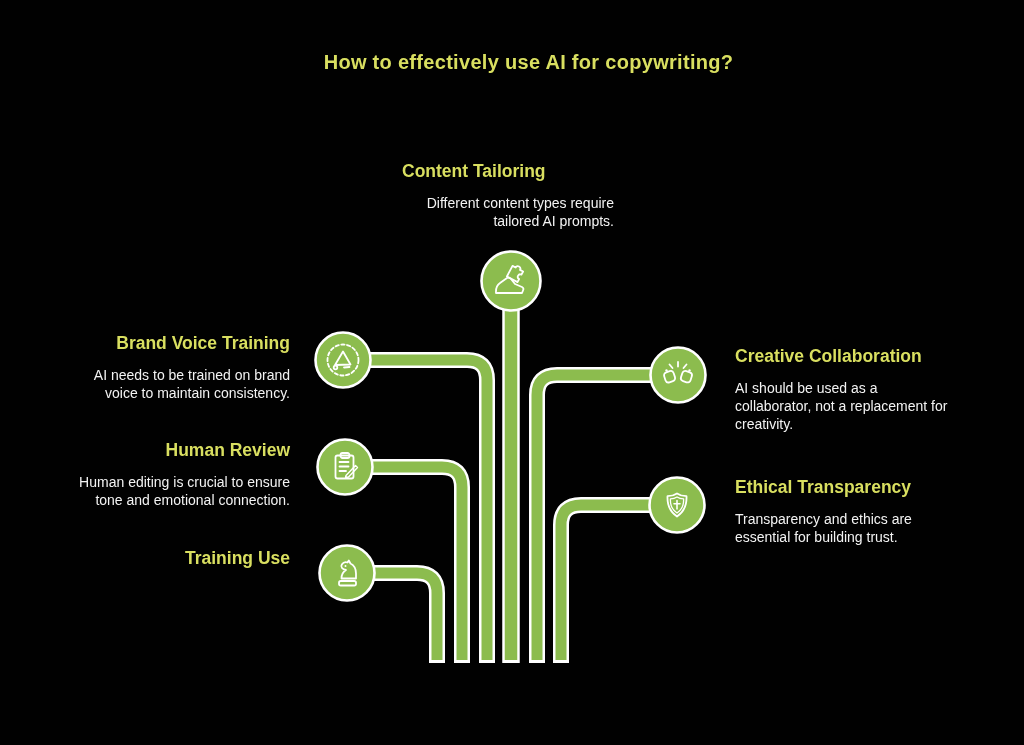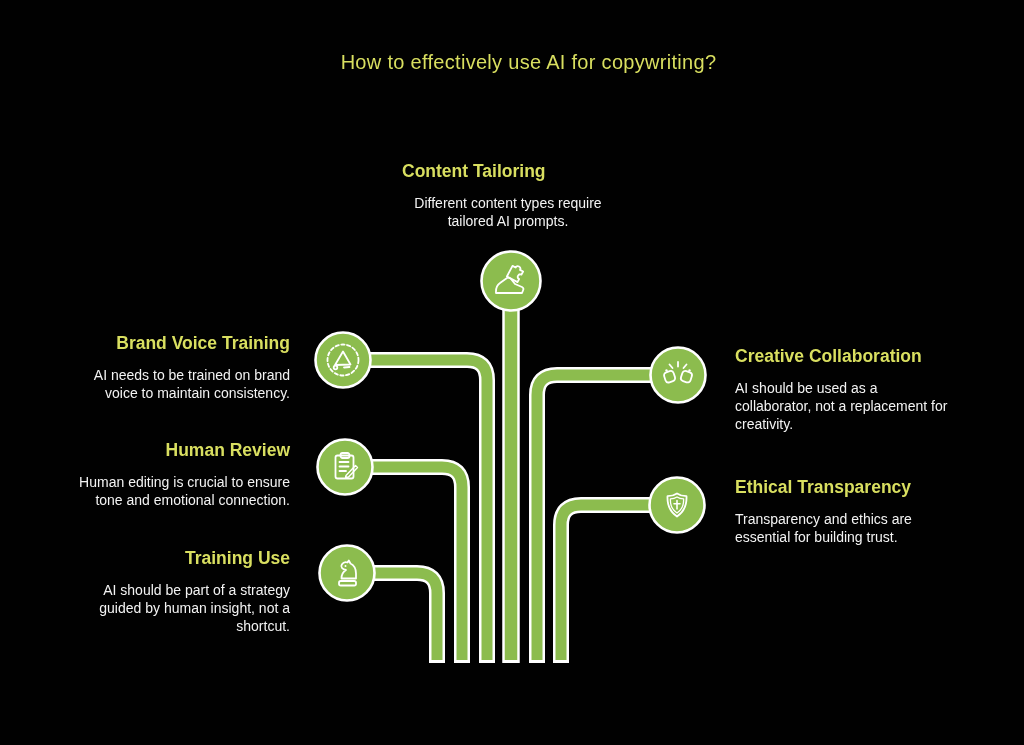--- a/index.html
+++ b/index.html
@@ -20,21 +20,21 @@
     overflow: hidden;
   }
   .title {
     position: absolute;
     top: 51px;
     left: 0;
     width: 100%;
     margin: 0;
     text-align: center;
     font-size: 20px;
-    font-weight: normal;
+    font-weight: bold;
     letter-spacing: 0.3px;
     color: var(--heading-yellow);
     padding-left: 33px;
   }
   .diagram { position: absolute; left: 0; top: 0; }
   .wline path { fill: none; stroke: var(--line-outline); stroke-width: 16; }
   .wline path.trunk { stroke-width: 17.5; }
   .gline path { fill: none; stroke: var(--accent-green); stroke-width: 11; }
   .gline path.trunk { stroke-width: 12.5; }
   .node-circle { fill: var(--accent-green); stroke: var(--line-outline); stroke-width: 2.6; }
@@ -52,21 +52,21 @@
   .node p {
     margin: 12px 0 0 0;
     font-size: 14px;
     line-height: 18px;
     color: var(--body-text);
     white-space: pre-line;
   }
   .align-right { text-align: right; }
   .align-left { text-align: left; }
   .head-center h2 { }
-  .head-center p { text-align: center; }
+  .head-center p { text-align: right; }
 </style>
 </head>
 <body>
 
 <div class="stage">
 
   <h1 class="title">How to effectively use AI for copywriting?</h1>
 
   <svg class="diagram" width="1024" height="745" viewBox="0 0 1024 745">
 
@@ -152,23 +152,20 @@
   </div>
 
   <div class="node align-right" style="left:55px; top:333px; width:235px;">
     <h2>Brand Voice Training</h2>
     <p>AI needs to be trained on brand
 voice to maintain consistency.</p>
   </div>
 
   <div class="node align-right" style="left:80px; top:548px; width:210px;">
     <h2>Training Use</h2>
-    <p>AI should be part of a strategy
-guided by human insight, not a
-shortcut.</p>
   </div>
 
   <div class="node align-left" style="left:735px; top:346px; width:235px;">
     <h2>Creative Collaboration</h2>
     <p>AI should be used as a
 collaborator, not a replacement for
 creativity.</p>
   </div>
 
   <div class="node align-left" style="left:735px; top:477px; width:235px;">

